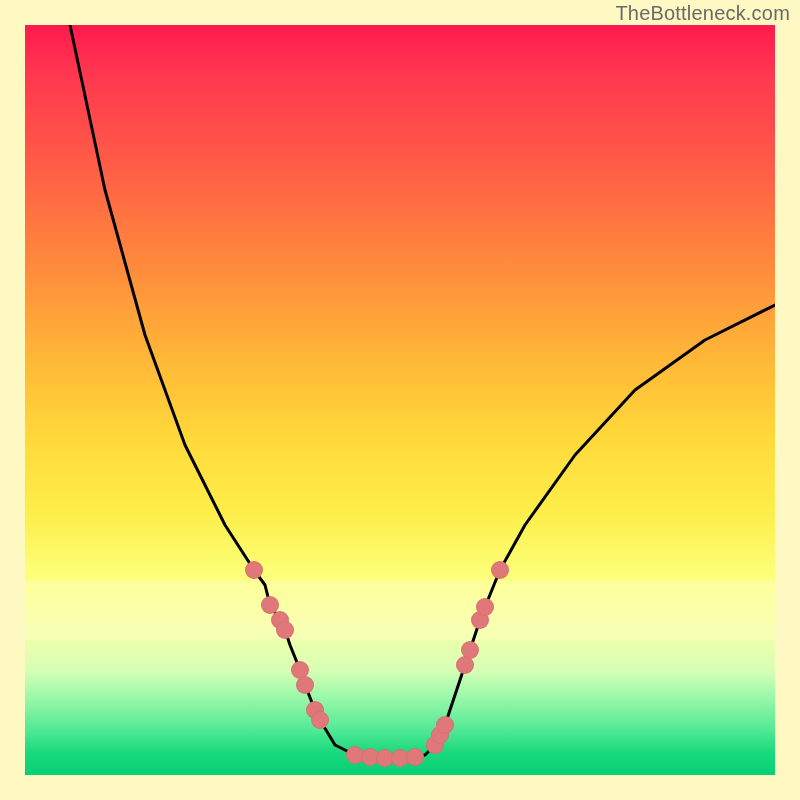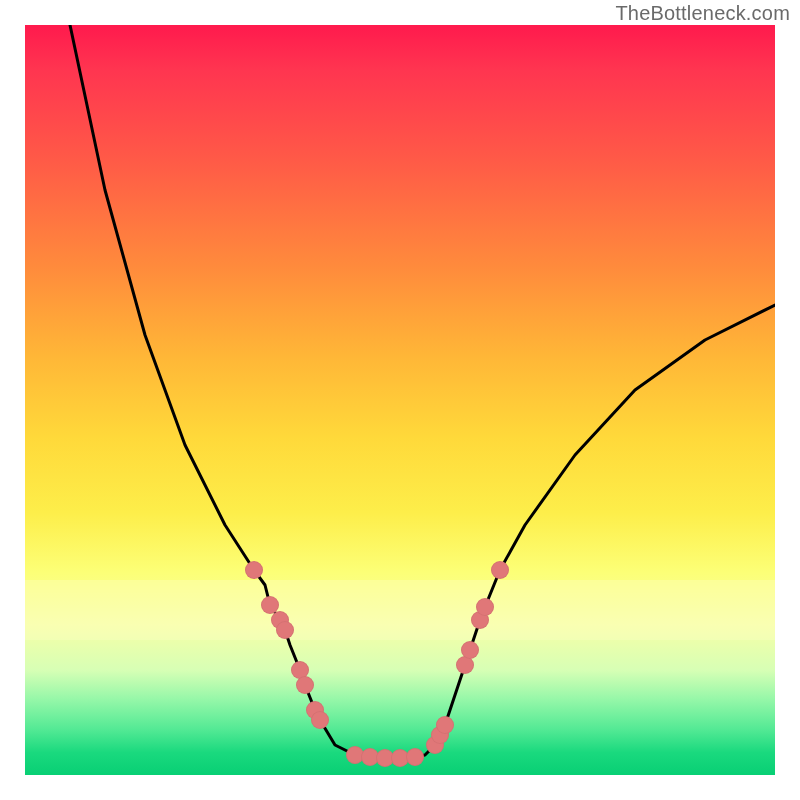--- a/index.html
+++ b/index.html
@@ -8,21 +8,21 @@
     width: 800px;
     height: 800px;
     background: #000;
     overflow: hidden;
     font-family: Arial, Helvetica, sans-serif;
   }
   .stage {
     position: relative;
     width: 800px;
     height: 800px;
-    background: #ffffff;
+    background: #fef9c3;
   }
   .plot {
     position: absolute;
     left: 25px;
     top: 25px;
     width: 750px;
     height: 750px;
     overflow: hidden;
   }
   .grad {

